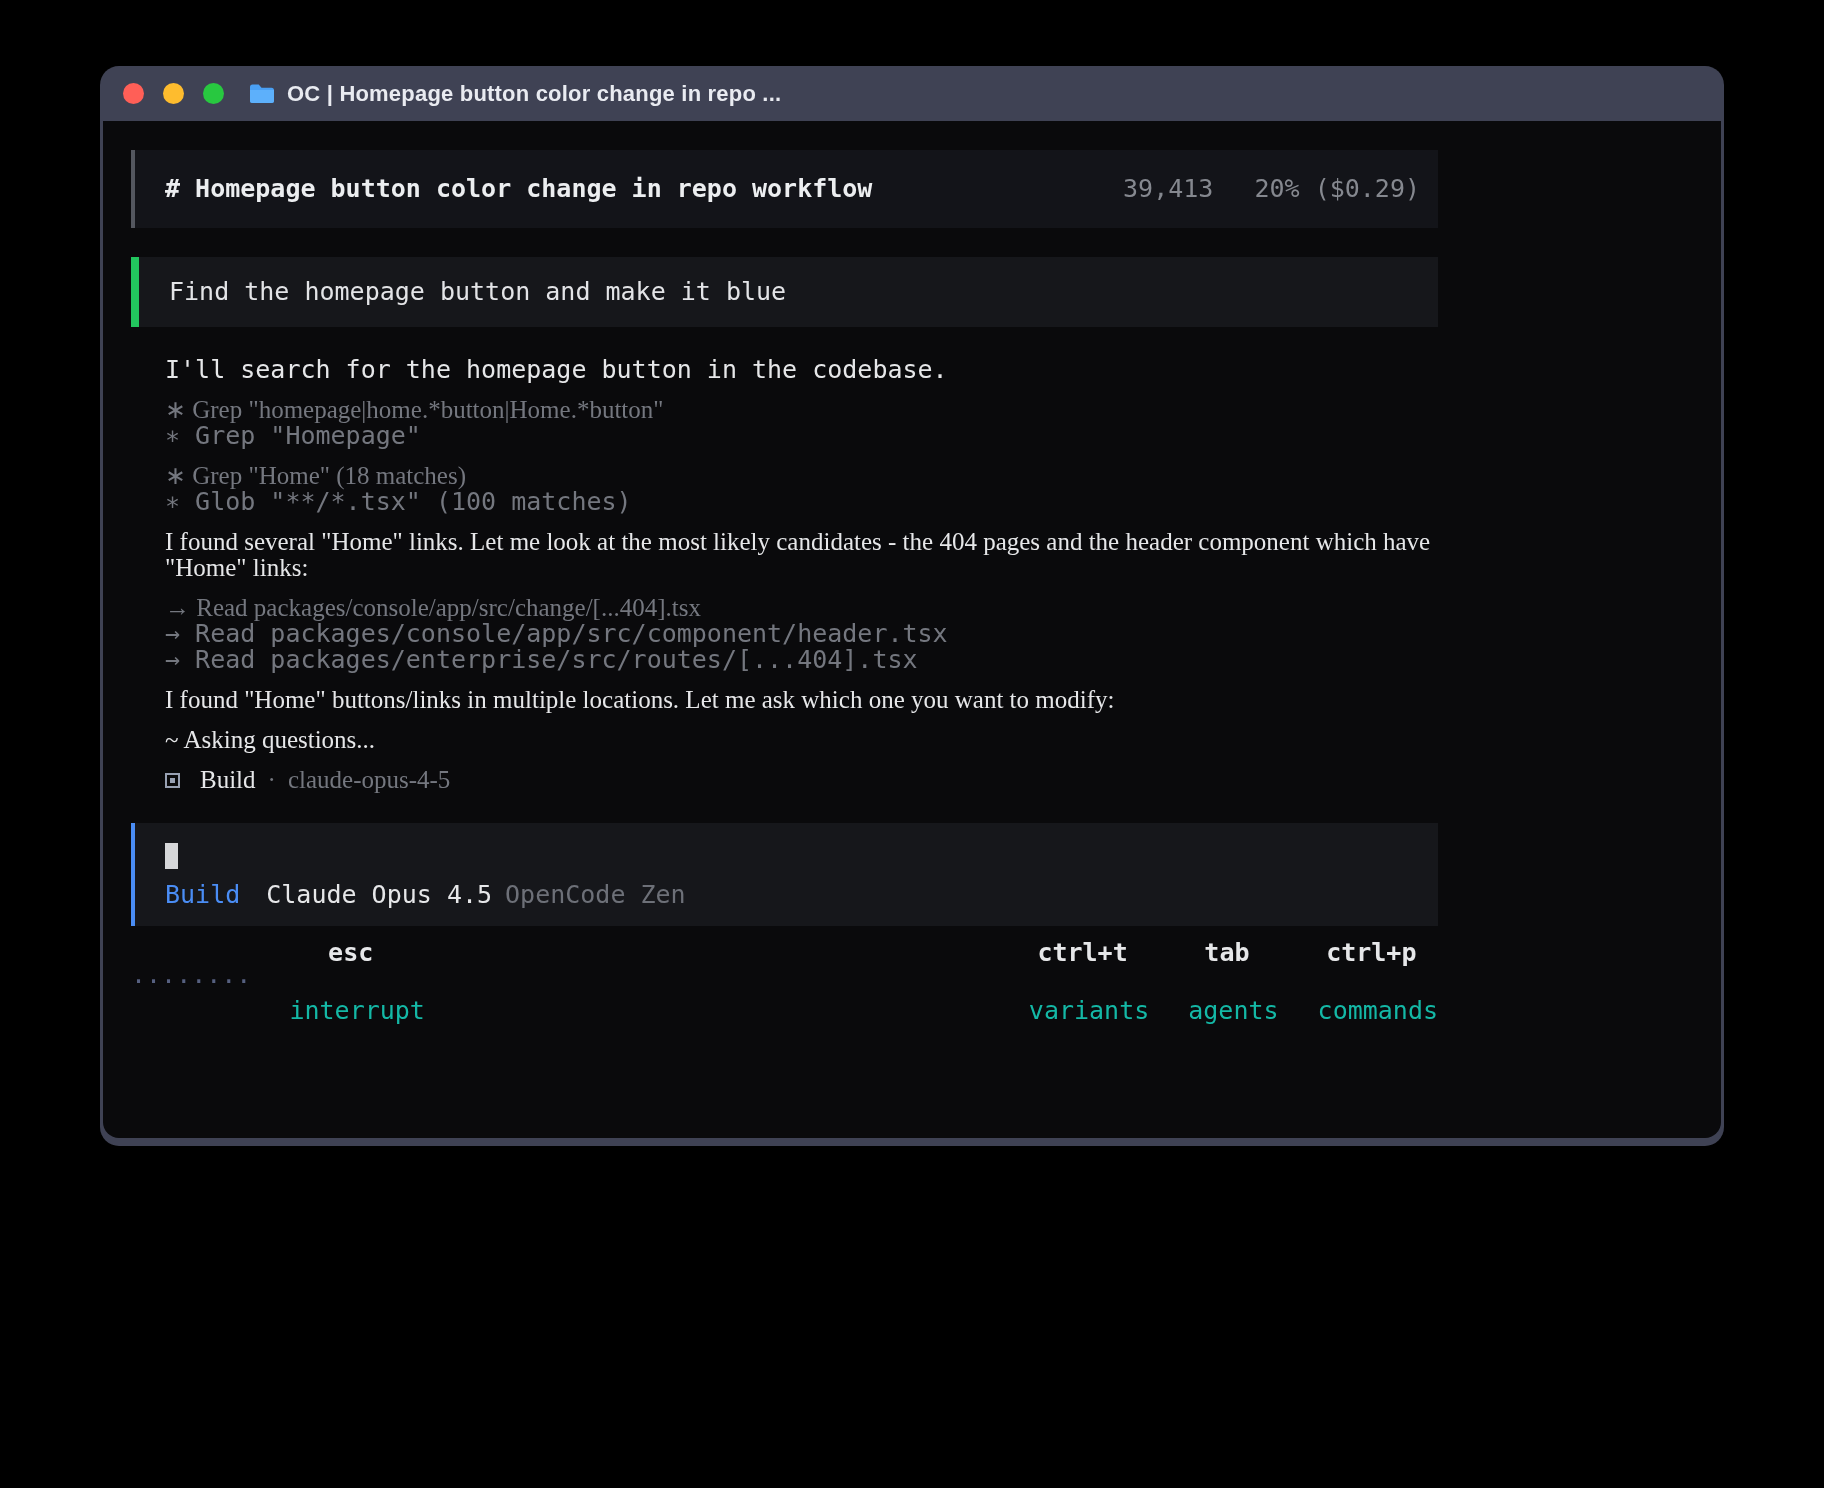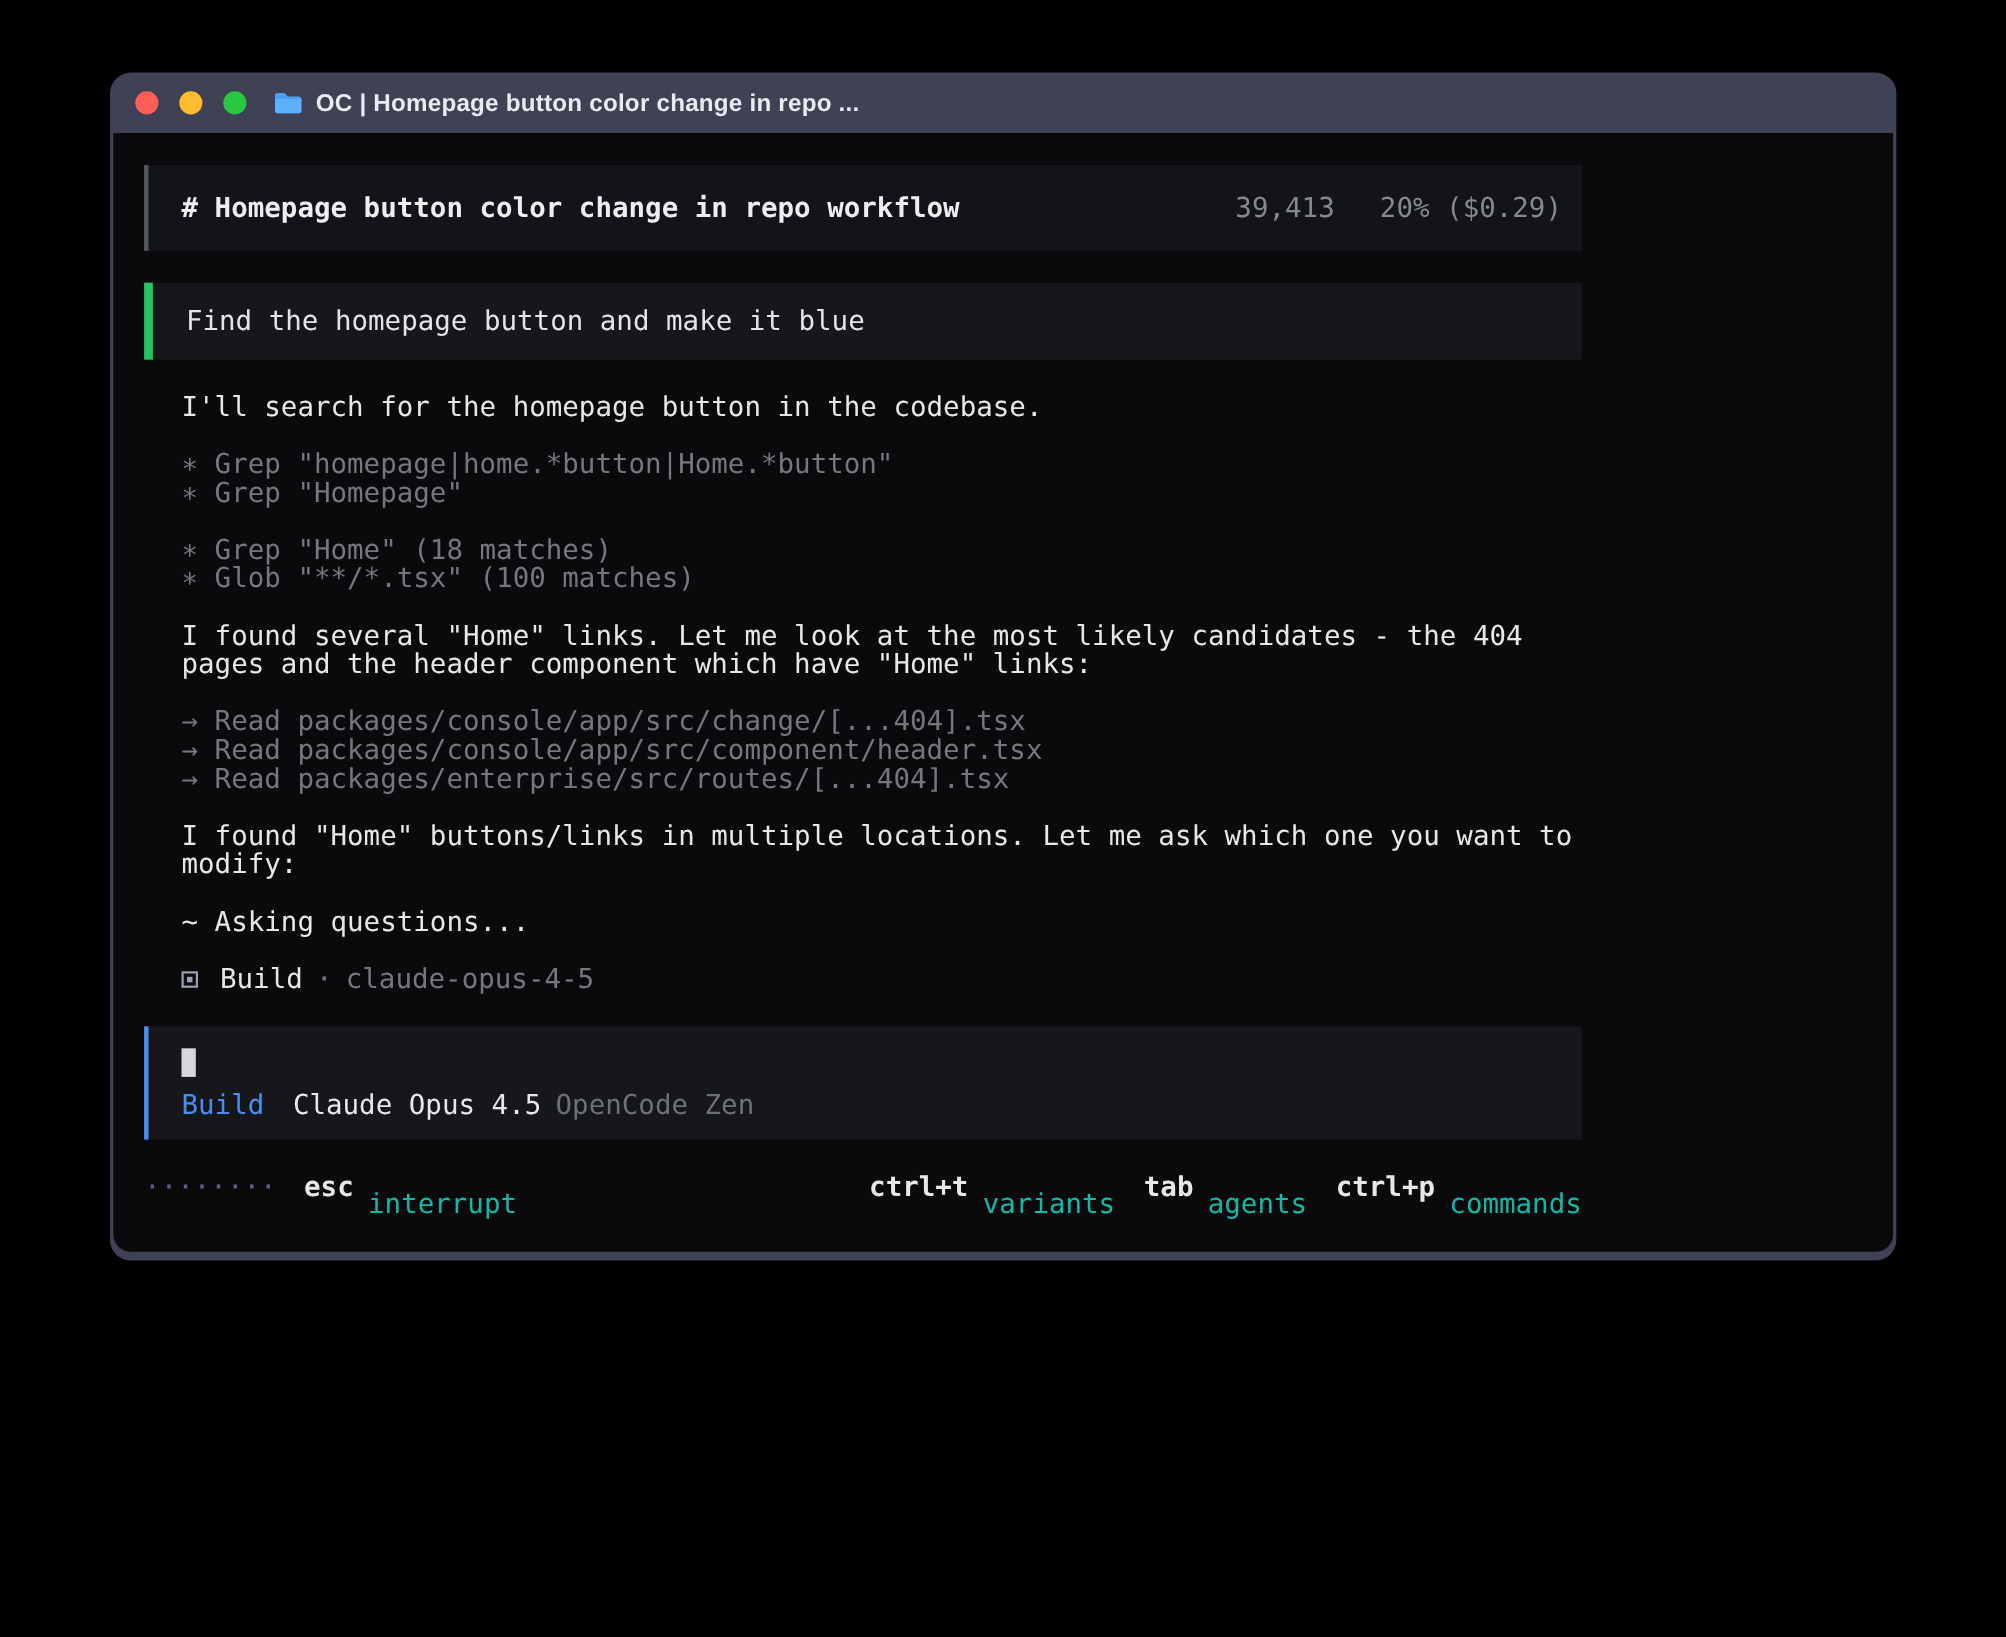--- a/index.html
+++ b/index.html
@@ -38,21 +38,21 @@
   .sh-right { color:#85888f; }
   .sh-right .ctx { margin-left:26px; }
   .user-block {
     margin-top:29px; background:#16171b; border-left:8px solid #22c55e;
     padding:22px 30px; color:#e3e4e7;
   }
   .transcript { margin-top:30px; padding-left:34px; }
   .line { white-space:pre-wrap; }
   .line.tool { color:#74777f; }
   .line.text { color:#e6e7e9; }
-  .gap { margin-top:26px; }
+  .gap { margin-top:14px;font-family:Liberation Serif, serif; }
   .agent-row { display:flex; align-items:center; }
   .agent-icon {
     width:15px; height:15px; border:2px solid #98a1b3;
     display:flex; align-items:center; justify-content:center; margin-right:20px;
   }
   .agent-dot { width:5px; height:5px; background:#98a1b3; display:block; }
   .agent-name { color:#e6e7e9; }
   .agent-sep { color:#74777f; margin:0 12px; }
   .agent-model { color:#74777f; }
   .input-block {
@@ -65,21 +65,21 @@
   .input-meta .imodel { color:#e6e7e9; margin-left:26px; }
   .input-meta .iprov { color:#6d7078; margin-left:13px; }
   .footer {
     margin-top:14px; width:1307px; display:flex;
     justify-content:space-between; align-items:center;
   }
   .f-left, .f-right { display:flex; align-items:center; }
   .spinner { color:#566080; letter-spacing:0; margin-right:25px; }
   .key { color:#e6e7e9; font-weight:bold; }
   .klabel { color:#14b8a6; margin-left:13px;margin-top:32px; }
-  .pair { display:flex; align-items:center; }
+  .pair { display:flex; align-items:center;flex-direction:column; }
   .pair + .pair { margin-left:26px; }
 </style>
 </head>
 <body>
 
 <div class="window">
   <div class="titlebar">
     <div class="traffic">
       <span class="light red"></span>
       <span class="light yellow"></span>

